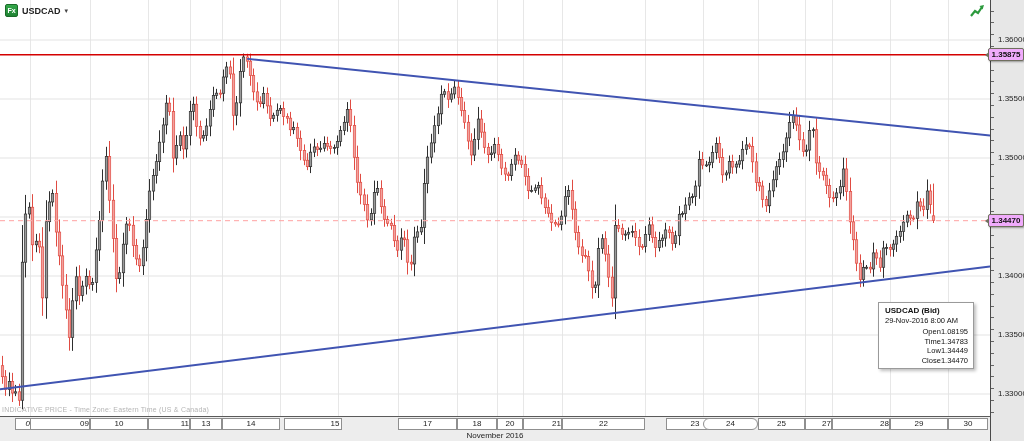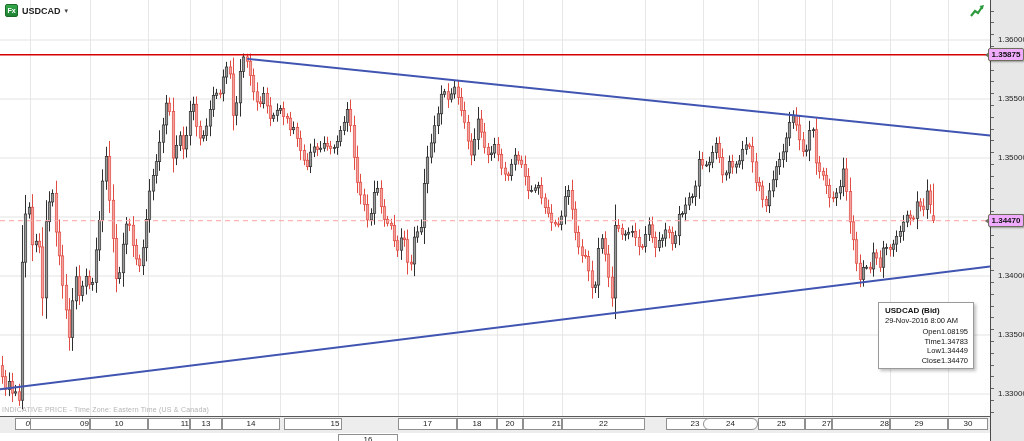--- a/index.html
+++ b/index.html
@@ -729,20 +729,23 @@
       <div class="date-cell" style="left: 562px; width: 83px;">22</div>
       <div class="date-cell" style="left: 627px; width: 58px; margin-left: 39px;">23</div>
       <div class="date-cell" style="left: 703px; width: 55px; border-radius: 6px;">24</div>
       <div class="date-cell" style="left: 758px; width: 47px;">25</div>
       <div class="date-cell al" style="left: 805px; width: 27px;">27</div>
       <div class="date-cell al" style="left: 832px; width: 58px;">28</div>
       <div class="date-cell" style="left: 890px; width: 58px;">29</div>
       <div class="date-cell" style="left: 948px; width: 40px;">30</div>
     </div>
 
+  <div id="month-strip">
+    <div id="month-label">November 2016</div>
+  </div>
 
   <div id="ohlc-tooltip">
     <div id="tooltip-title">USDCAD (Bid)</div>
     <div id="tooltip-datetime">29-Nov-2016 8:00 AM</div>
     <div class="tt-row">
       <span>Open</span>
       <span>1.08195</span>
     </div>
     <div class="tt-row">
       <span>Time</span>

